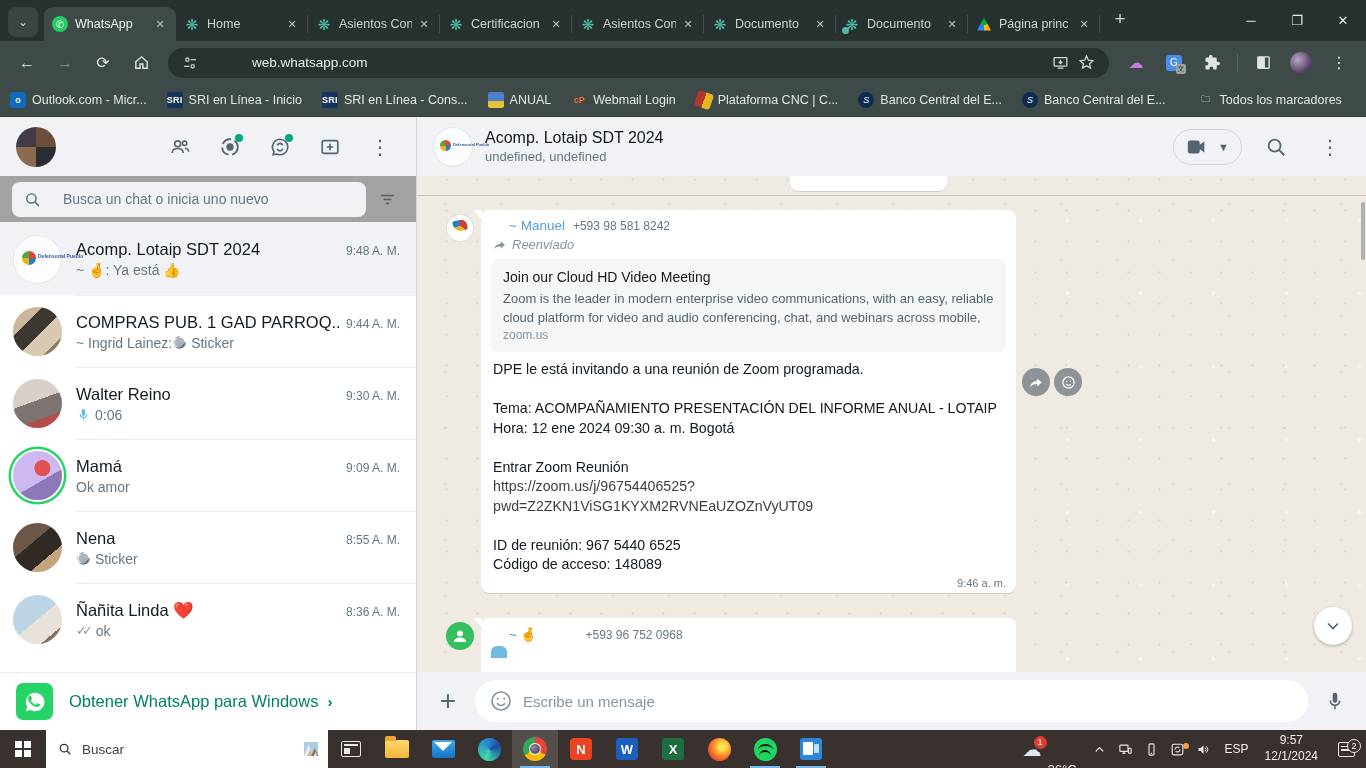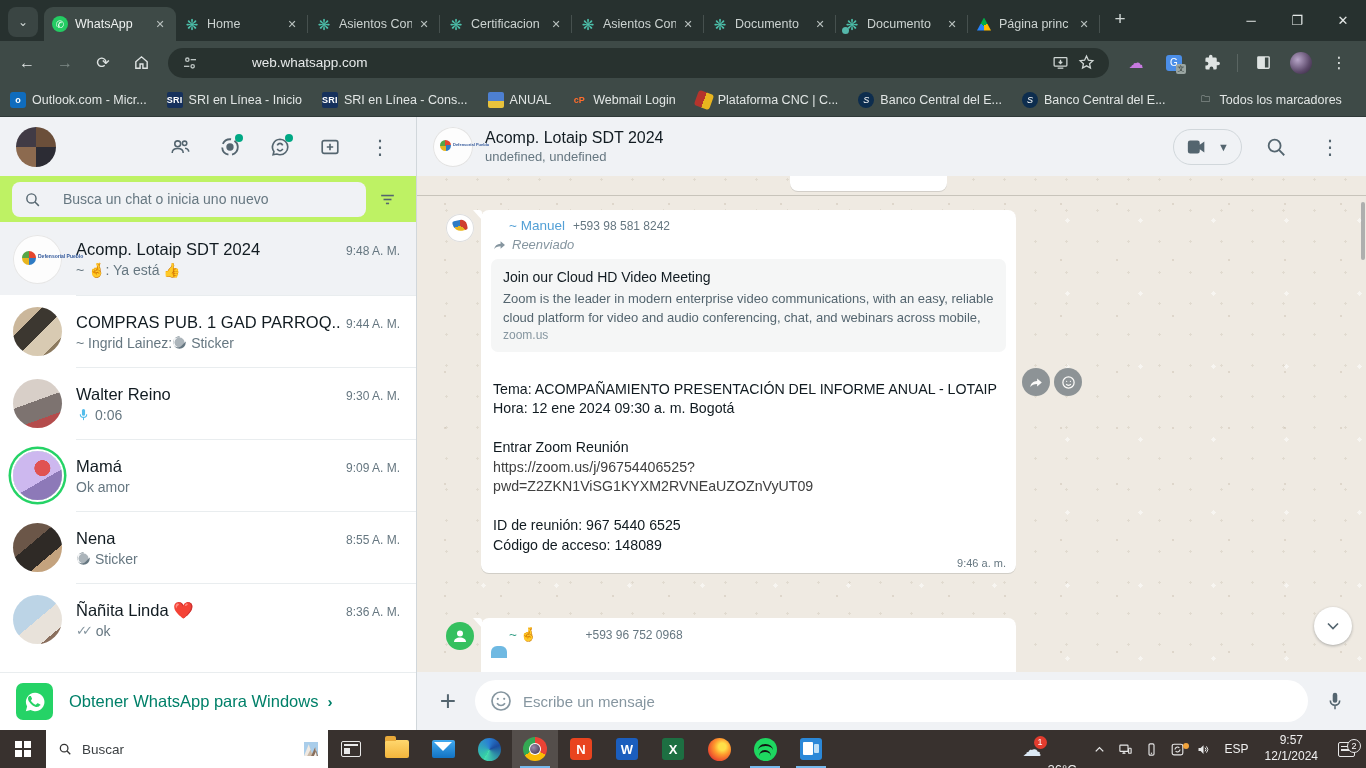--- a/index.html
+++ b/index.html
@@ -54,21 +54,21 @@
   
   .wa { position:absolute; top:117px; left:0; right:0; height:613px; background:#fff; display:flex; }
   .sidebar { width:417px; height:100%; border-right:1px solid #d1d7db; display:flex; flex-direction:column; background:#fff; }
   .side-header { height:59px; background:#f0f2f5; display:flex; align-items:center; padding:0 16px; }
   .me-avatar { width:40px; height:40px; border-radius:50%; background:conic-gradient(#6b4f3a 0 25%, #2c2c34 25% 50%, #8c6a4f 50% 75%, #413b45 75% 100%); cursor:pointer; }
   .side-icons { margin-left:auto; display:flex; align-items:center; gap:10px; }
   .hicon { width:40px; height:40px; border-radius:50%; display:flex; align-items:center; justify-content:center; color:#54656f; position:relative; cursor:pointer; }
   .hicon svg { width:22px; height:22px; }
   .greendot::after { content:""; position:absolute; top:7px; right:7px; width:8px; height:8px; border-radius:50%; background:#00a884; }
 
-  .search-row { height:47px; background:#bef264; display:flex; align-items:center; padding:0 12px; border-bottom:1px solid #f0f2f5; }
+  .search-row { height:47px; background:#a3a3a3; display:flex; align-items:center; padding:0 12px; border-bottom:1px solid #f0f2f5; }
   .search-pill { flex:1; height:35px; background:#f0f2f5; border-radius:8px; display:flex; align-items:center; padding:0 12px; cursor:text; }
   .search-pill svg { width:17px; height:17px; color:#54656f; margin-right:22px; }
   .search-ph { color:#667781; font-size:14px; }
   .filter-btn { width:34px; height:34px; display:flex; align-items:center; justify-content:center; color:#54656f; margin-left:4px; cursor:pointer; }
 
   .chat-list { flex:1; overflow:hidden; position:relative; background:#fff; }
   .side-scrollthumb { position:absolute; right:1px; top:5px; width:5px; height:26px; border-radius:3px; background:#c3c9cd; }
   .chat-row { height:72px; display:flex; align-items:center; padding:0 0 0 13px; cursor:pointer; position:relative; }
   .chat-row.selected { background:#f0f2f5; }
   .chat-row + .chat-row .crow-inner { border-top:1px solid #e9edef; }
@@ -576,20 +576,21 @@
                 <path d="M13 5.5l7.5 6.5-7.5 6.5v-4.2c-5 0-8.5 1.6-11 5 .9-5.8 4.8-9.4 11-9.6z"></path>
               </svg>
             <span>Reenviado</span>
           </div>
           <div class="link-preview">
             <div class="lp-title">Join our Cloud HD Video Meeting</div>
             <div class="lp-desc">Zoom is the leader in modern enterprise video communications, with an easy, reliable cloud platform for video and audio conferencing, chat, and webinars across mobile, desktop, and...</div>
             <div class="lp-domain">zoom.us</div>
           </div>
           <div class="mbody" id="m1body">
+              <div class="line">DPE le está invitando a una reunión de Zoom programada.</div>
               <div class="line">&nbsp;</div>
               <div class="line">Tema: ACOMPAÑAMIENTO PRESENTACIÓN DEL INFORME ANUAL - LOTAIP</div>
               <div class="line">Hora: 12 ene 2024 09:30 a. m. Bogotá</div>
               <div class="line">&nbsp;</div>
               <div class="line">Entrar Zoom Reunión</div>
               <div class="line mlink">https://zoom.us/j/96754406525?pwd=Z2ZKN1ViSG1KYXM2RVNEaUZOZnVyUT09</div>
               <div class="line">&nbsp;</div>
               <div class="line">ID de reunión: 967 5440 6525</div>
               <div class="line">Código de acceso: 148089</div>
             </div>

